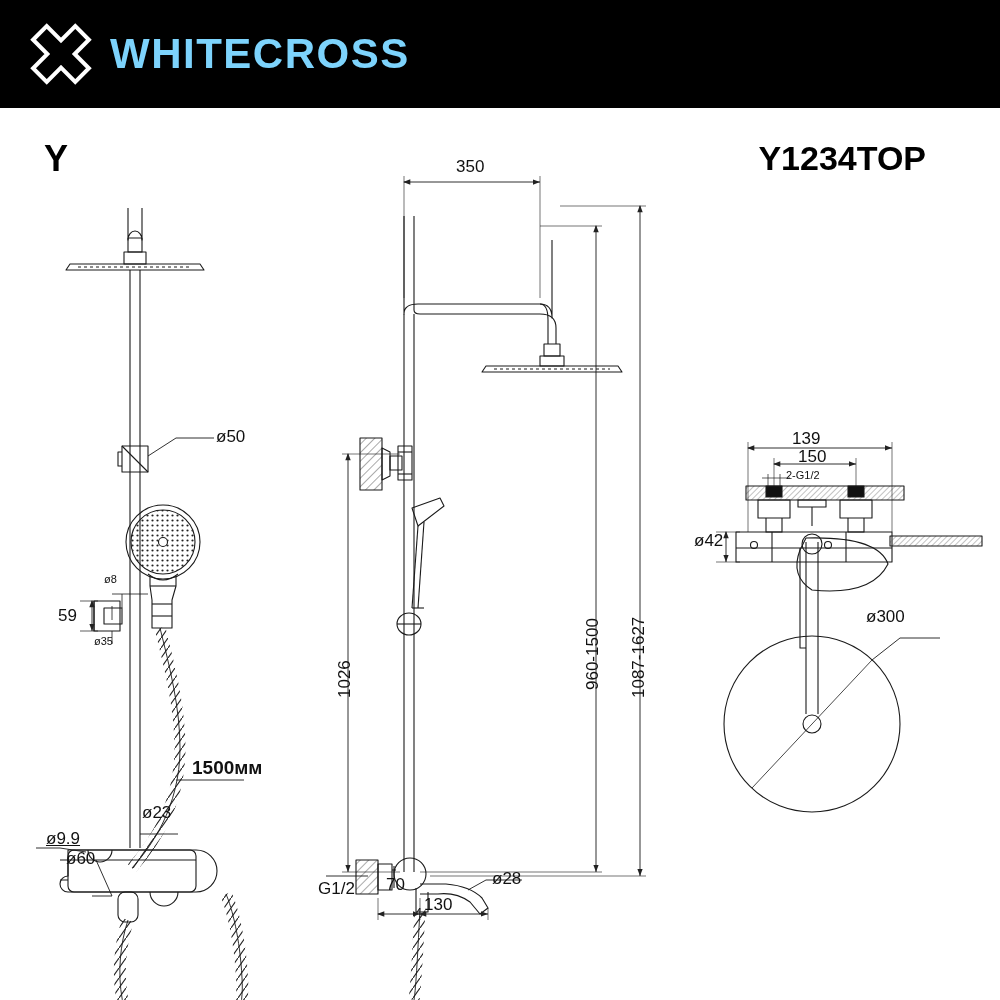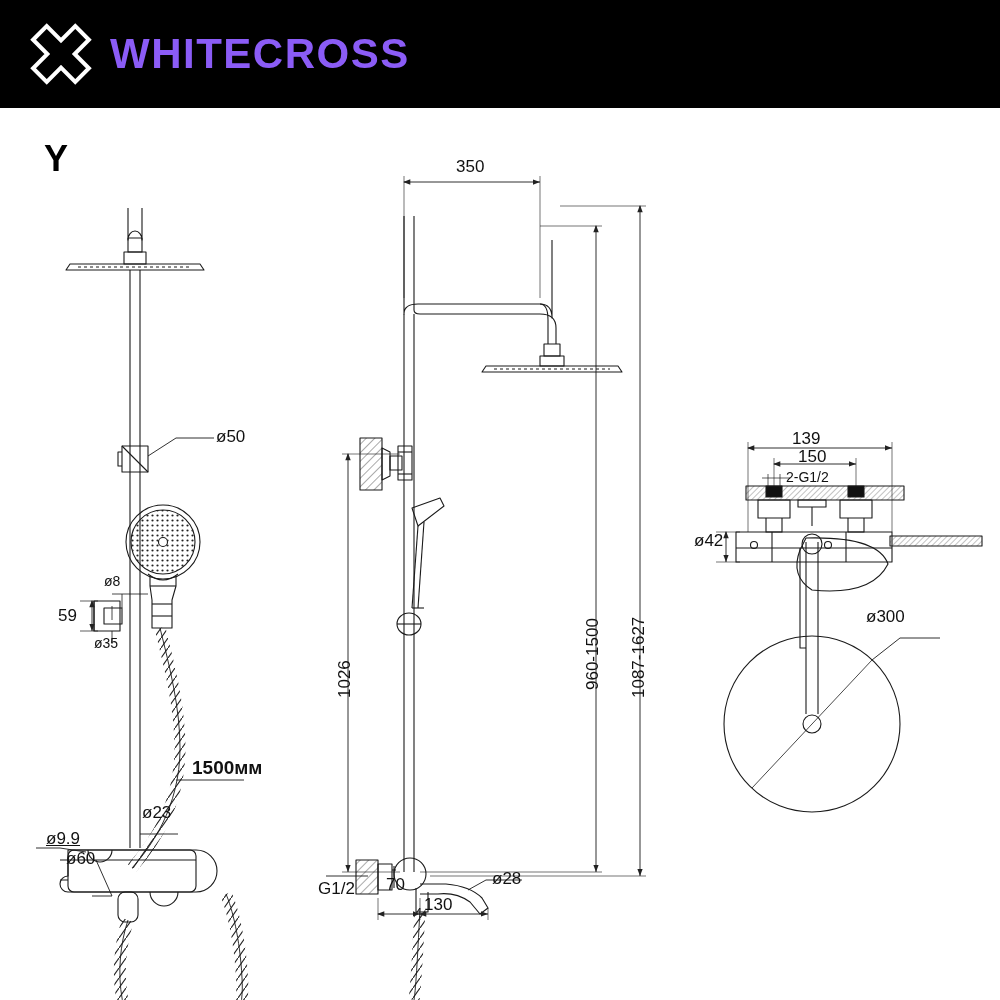--- a/index.html
+++ b/index.html
@@ -32,21 +32,21 @@
     align-items: center;
     padding-left: 30px;
     box-sizing: border-box;
   }
   .logo-mark {
     width: 62px;
     height: 62px;
     flex: 0 0 auto;
   }
   .brand-text {
-    color: #8b5cf6;
+    color: #7dd3fc;
     font-size: 42px;
     font-weight: bold;
     letter-spacing: 1.5px;
     margin-left: 18px;
     font-family: "Liberation Sans", sans-serif;
     white-space: nowrap;
   }
   
   .series-label {
     position: absolute;
@@ -80,36 +80,37 @@
     font-family: "Liberation Sans", sans-serif;
     font-size: 17px;
     color: #111111;
     white-space: nowrap;
     line-height: 1;
   }
   .dim-label.vert {
     transform-origin: left top;
     transform: rotate(-90deg);
   }
-  .dim-label.small { font-size: 14px; }
+  .dim-label.small { font-size: 11px; }
   .dim-label.big { font-size: 19px; font-weight: bold; }
 </style>
 </head>
 <body>
 
 <div id="page">
 
   <div class="header-bar">
     <svg class="logo-mark" viewBox="0 0 100 100">
       <path d="M5 27 L27 5 L50 28 L73 5 L95 27 L72 50 L95 73 L73 95 L50 72 L27 95 L5 73 L28 50 Z" fill="none" stroke="#ffffff" stroke-width="6.5" stroke-linejoin="miter"></path>
     </svg>
     <div class="brand-text">WHITECROSS</div>
   </div>
 
   <div class="series-label">Y</div>
+  <div class="model-label">Y1234TOP</div>
 
   <div class="canvas">
 
     <svg width="1000" height="892" viewBox="0 0 1000 892">
       <defs>
         <pattern id="hatch" width="6" height="6" patternTransform="rotate(45)" patternUnits="userSpaceOnUse">
           <line x1="0" y1="0" x2="0" y2="6" stroke="#555" stroke-width="1"></line>
         </pattern>
         <pattern id="hatchdense" width="4" height="4" patternTransform="rotate(45)" patternUnits="userSpaceOnUse">
           <line x1="0" y1="0" x2="0" y2="4" stroke="#666" stroke-width="0.8"></line>

